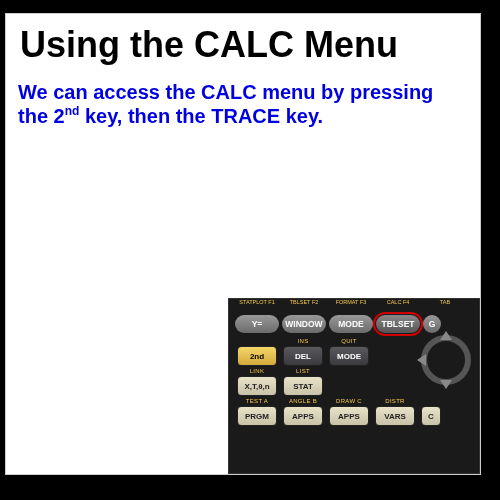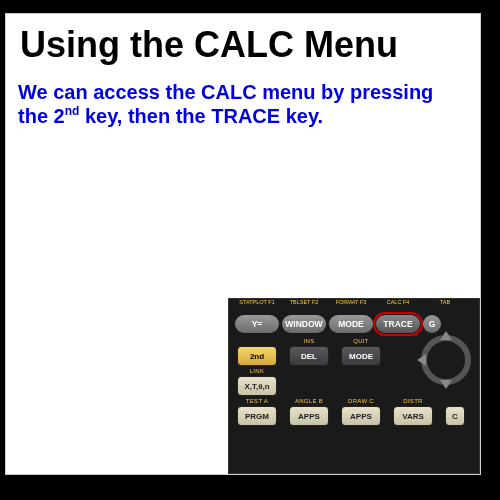--- a/index.html
+++ b/index.html
@@ -7,21 +7,21 @@
 .title{font-size:36px;font-weight:bold;color:#000;padding:10px 14px 6px 14px}
 .body{font-size:20px;font-weight:bold;color:#0000e0;padding:8px 18px 0 12px;line-height:1.22}
 .sup{font-size:12px;vertical-align:super}
 .calc{position:absolute;right:0;bottom:0;width:250px;height:174px;background:#1a1a1a;border:1px solid #333}
 .toprow{display:flex;gap:3px;padding:10px 4px 4px 6px;align-items:center}
 .pill{border-radius:10px;color:#fff;font-size:8.5px;font-weight:bold;text-align:center;padding:3px 0;background:linear-gradient(#999,#6b6b6b);width:44px;height:12px;display:flex;align-items:center;justify-content:center}
 .pill.trace{background:linear-gradient(#888,#555);position:relative}
 .ring{position:absolute;inset:-3px;border:2px solid #d00000;border-radius:14px}
 .lbl{color:#f5c84a;font-size:6px;text-align:center;letter-spacing:0.3px;margin-bottom:1px;height:7px}
 .lbl.g{color:#6bc96b}
-.row{display:flex;gap:12px;padding:1px 4px 1px 8px;align-items:flex-start}
+.row{display:flex;gap:6px;padding:1px 4px 1px 8px;align-items:flex-start}
 .col{display:flex;flex-direction:column;align-items:center;width:40px}
 .btn{border-radius:4px;font-size:8px;font-weight:bold;text-align:center;width:38px;height:18px;display:flex;align-items:center;justify-content:center;background:linear-gradient(#5a5a5e,#3a3a3e);color:#fff;border:1px solid #222}
 .btn.y{background:linear-gradient(#f5d76a,#d4a93c);color:#000}
 .btn.g{background:linear-gradient(#7fcf7f,#4a9a4a);color:#000}
 .btn.k{background:linear-gradient(#e8e2c8,#c8c2a8);color:#222}
 .dpad{position:absolute;right:6px;top:34px;width:54px;height:54px}
 .dring{position:absolute;inset:2px;border:6px solid #555;border-radius:50%;background:#1a1a1a}
 .arrow{position:absolute;width:0;height:0}
 .arrow.u{left:21px;top:-2px;border-left:6px solid transparent;border-right:6px solid transparent;border-bottom:9px solid #888}
 .arrow.d{left:21px;bottom:-2px;border-left:6px solid transparent;border-right:6px solid transparent;border-top:9px solid #888}
@@ -45,21 +45,21 @@
       <div class="tl">TBLSET F2</div>
       <div class="tl">FORMAT F3</div>
       <div class="tl">CALC F4</div>
       <div class="tl">TAB</div>
     </div>
     <div class="toprow">
       <div class="pill">Y=</div>
       <div class="pill">WINDOW</div>
       <div class="pill">MODE</div>
       <div class="pill trace">
-        <span>TRACE</span>
+        <span>TBLSET</span>
         <div class="ring"></div>
       </div>
       <div class="pill" style="width:18px">G</div>
     </div>
 
     <div class="dpad">
       <div class="dring"></div>
       <div class="arrow u"></div>
       <div class="arrow d"></div>
       <div class="arrow l"></div>
@@ -78,20 +78,24 @@
           <div class="lbl">QUIT</div>
           <div class="btn narrow">MODE</div>
         </div>
     </div>
 
     <div class="row">
       <div class="col">
           <div class="lbl">LINK</div>
           <div class="btn k narrow">X,T,θ,n</div>
         </div>
+      <div class="col">
+          <div class="lbl">LIST</div>
+          <div class="btn k narrow">STAT</div>
+        </div>
     </div>
 
     <div class="row">
       <div class="col">
           <div class="lbl">TEST A</div>
           <div class="btn k narrow">PRGM</div>
         </div>
       <div class="col">
           <div class="lbl">ANGLE B</div>
           <div class="btn k narrow">APPS</div>

